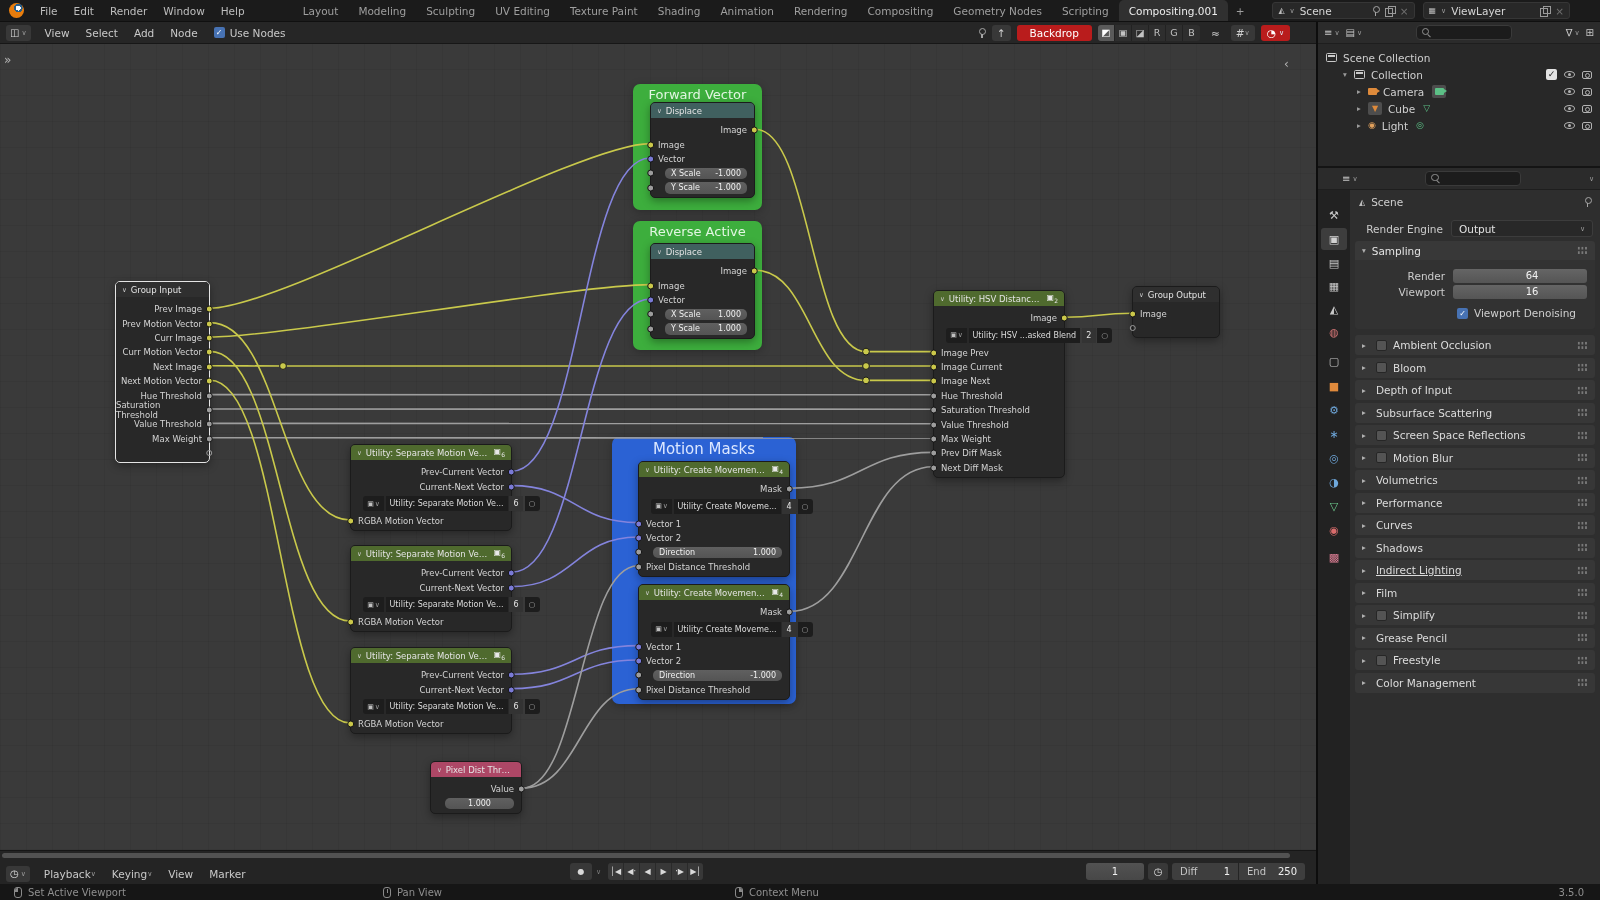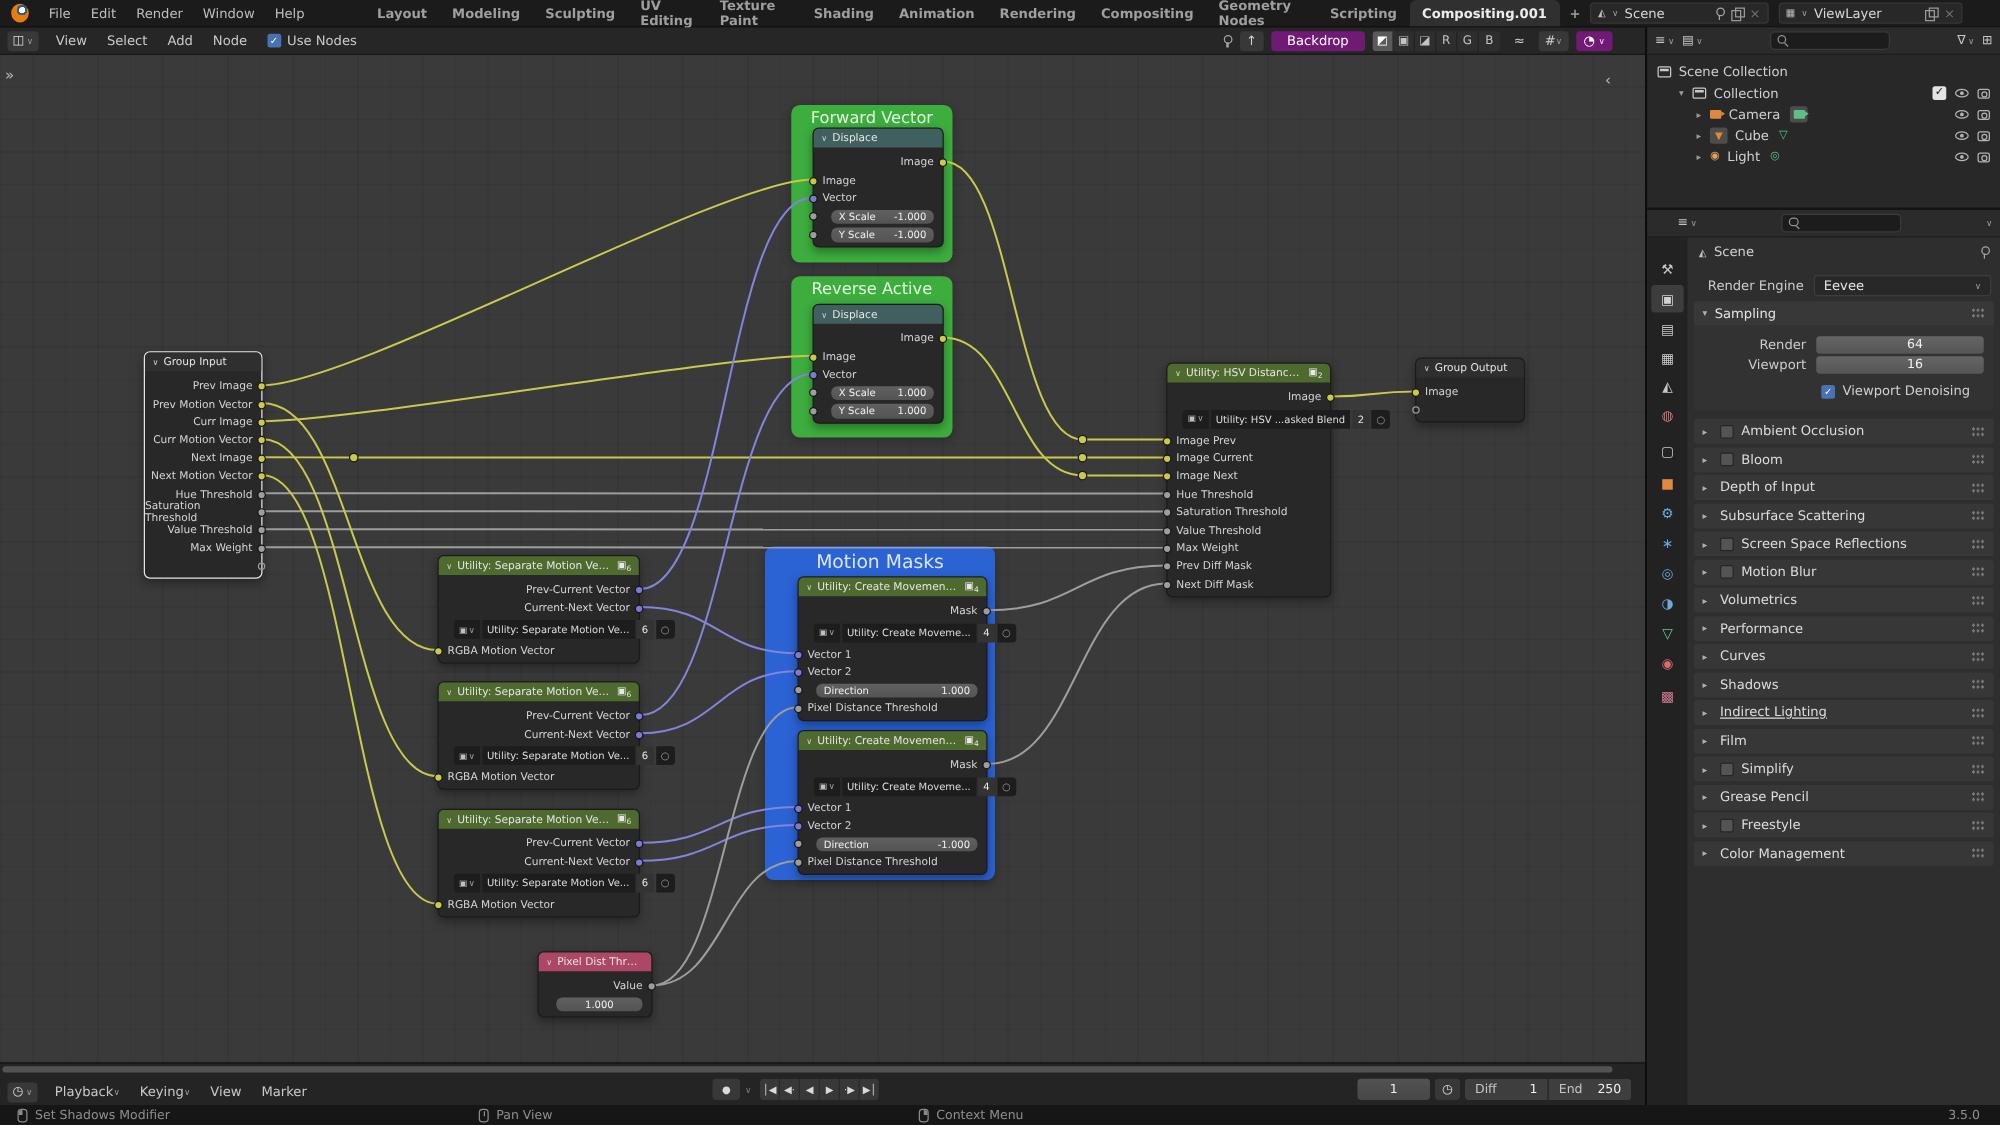--- a/index.html
+++ b/index.html
@@ -5,21 +5,21 @@
   html,body{margin:0;padding:0;background:#0d0d0d;width:1600px;height:900px;overflow:hidden;
     font-family:"DejaVu Sans",sans-serif;-webkit-font-smoothing:antialiased;}
   *{box-sizing:border-box;}
   .spacer{flex:1;}
   
   #topbar{position:absolute;left:0;top:0;width:1600px;height:22px;background:#1b1b1b;
     display:flex;align-items:center;font-size:10.5px;color:#bdbdbd;border-bottom:1px solid #101010;}
   .blogo{width:15px;height:15px;border-radius:50%;margin:0 8px 0 9px;
     background:radial-gradient(circle at 62% 34%, #ffffff 0 2.4px, #2a5f8a 2.5px 4.2px, #e87d0d 4.3px 100%);}
   .menu{padding:0 8px;height:100%;display:flex;align-items:center;cursor:default;}
-  #ws-tabs{display:flex;align-items:flex-start;height:100%;margin-left:40px;font-weight:bold;}
+  #ws-tabs{display:flex;align-items:flex-start;height:100%;margin-left:40px;}
   .wstab{padding:0 10px;color:#9f9f9f;height:100%;display:flex;align-items:center;}
   .wstab.active{background:#303030;color:#ededed;border-radius:5px 5px 0 0;}
   .wstab.plus{color:#9f9f9f;padding:0 8px;}
   .idblock{height:17px;background:#282828;border:1px solid #363636;border-radius:3px;display:flex;
     align-items:center;padding:0 5px;gap:5px;margin-right:8px;color:#d6d6d6;}
   .idblock .dim{color:#6f6f6f;}
   .mini{font-size:8px;color:#bdbdbd;}
   .caret{font-size:7px;color:#9a9a9a;}
   
   .pinicon{position:relative;width:9px;height:10px;}
@@ -34,21 +34,21 @@
   
   #edheader{position:absolute;left:0;top:22px;width:1316px;height:22px;background:#262626;
     display:flex;align-items:center;font-size:10.5px;color:#c9c9c9;border-bottom:1px solid #171717;}
   .edicon{display:flex;align-items:center;gap:2px;background:#383838;border-radius:3px;height:16px;
     padding:0 4px;margin:0 6px;color:#d8d8d8;font-size:10px;}
   .chk{width:11px;height:11px;border-radius:2px;background:#4772b3;color:#fff;font-size:8px;line-height:11px;
     text-align:center;display:inline-block;}
   .chk.off{background:#545454;border:1px solid #262626;}
   #ed-right{display:flex;align-items:center;margin-left:auto;padding-right:26px;gap:6px;}
   .hbtn{height:16px;background:#383838;border-radius:3px;display:flex;align-items:center;padding:0 5px;color:#d0d0d0;}
-  .bluebtn{height:16px;background:#701a75;border-radius:3px;color:#fff;display:flex;align-items:center;padding:0 13px;}
+  .bluebtn{height:16px;background:#b91c1c;border-radius:3px;color:#fff;display:flex;align-items:center;padding:0 13px;}
   .cellgroup{display:flex;height:16px;border-radius:3px;overflow:hidden;background:#2e2e2e;}
   .cell{width:17px;display:flex;align-items:center;justify-content:center;color:#c3c3c3;font-size:9.5px;
     border-right:1px solid #222;}
   .cell:last-child{border-right:none;}
   .cell.on{background:#5a5a5a;color:#fff;}
   
   #canvas{position:absolute;left:0;top:44px;width:1316px;height:806px;background:#3a3a3a;overflow:hidden;
     background-image:repeating-linear-gradient(0deg,rgba(0,0,0,.055) 0 1px,transparent 1px 26px),
                      repeating-linear-gradient(90deg,rgba(0,0,0,.055) 0 1px,transparent 1px 26px);}
   .corner{position:absolute;color:#b5b5b5;font-size:12px;line-height:12px;}
@@ -636,21 +636,21 @@
     <div id="pcontent">
       <div class="crumb">
         <span class="mini">◭</span>
         <span>Scene</span>
         <div class="spacer"></div>
         <span class="pinicon"></span>
       </div>
       <div class="prow">
         <span class="prowlabel">Render Engine</span>
         <div class="dropdown">
-          <span>Eevee</span>
+          <span>Output</span>
           <span class="caret">∨</span>
         </div>
       </div>
       <div id="sampling">
         <div id="sampling-head">
           <span class="disc" style="font-size:7.5px;color:#b0b0b0">▾</span>
           <span>Sampling</span>
           <span class="dots"></span>
         </div>
         <div id="sampling-body">
@@ -801,21 +801,21 @@
         <span class="val">250</span>
       </div>
     </div>
   </div>
 </div>
 
 <div id="statusbar">
   <div id="hints">
       <div class="hint" style="left: 14px;">
         <div class="mouseic l"></div>
-        <div>Set Shadows Modifier</div>
+        <div>Set Active Viewport</div>
       </div>
       <div class="hint" style="left: 383px;">
         <div class="mouseic m"></div>
         <div>Pan View</div>
       </div>
       <div class="hint" style="left: 735px;">
         <div class="mouseic r"></div>
         <div>Context Menu</div>
       </div>
     </div>

